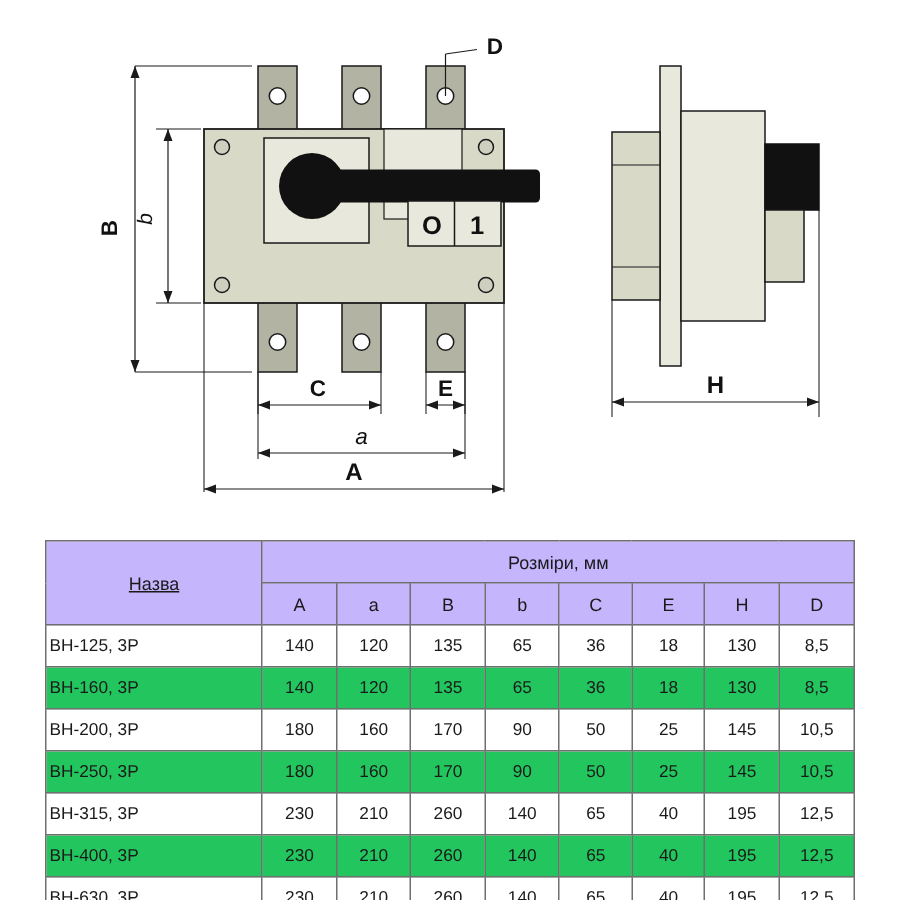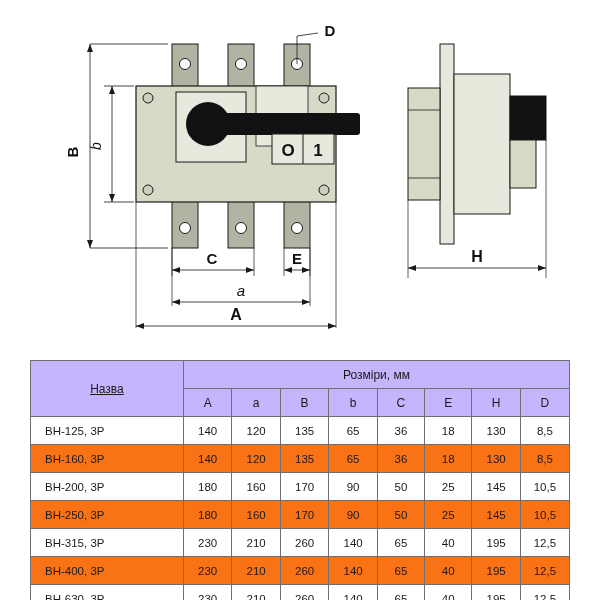--- a/index.html
+++ b/index.html
@@ -50,25 +50,25 @@
     font-weight: normal;
     color: #1a1a1a;
     height: 27px;
   }
   #spec-table th {
     background: #c4b5fd;
     font-size: 12px;
   }
   #spec-table td.name-cell {
     text-align: left;
-    padding-left: 14px;
+    padding-left: 2px;
     width: 160px;
   }
   #spec-table tr.row-alt td {
-    background: #f97316;
+    background: #22c55e;
   }
   #spec-table tr.row-plain td {
     background: #ffffff;
   }
   th.name-head {
     text-align: left;
     padding-left: 14px;
     width: 160px;
     text-decoration: underline;
   }

